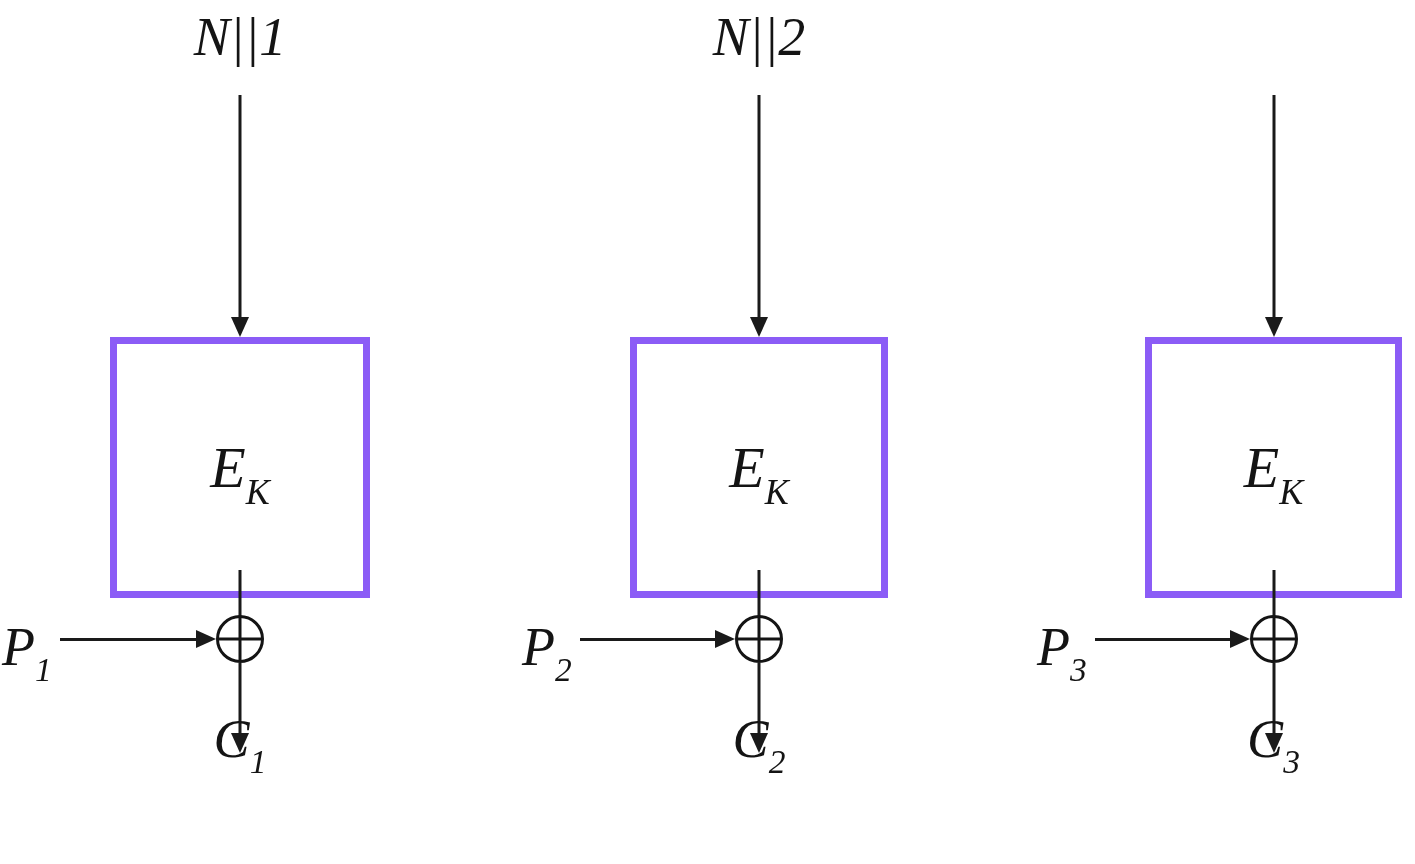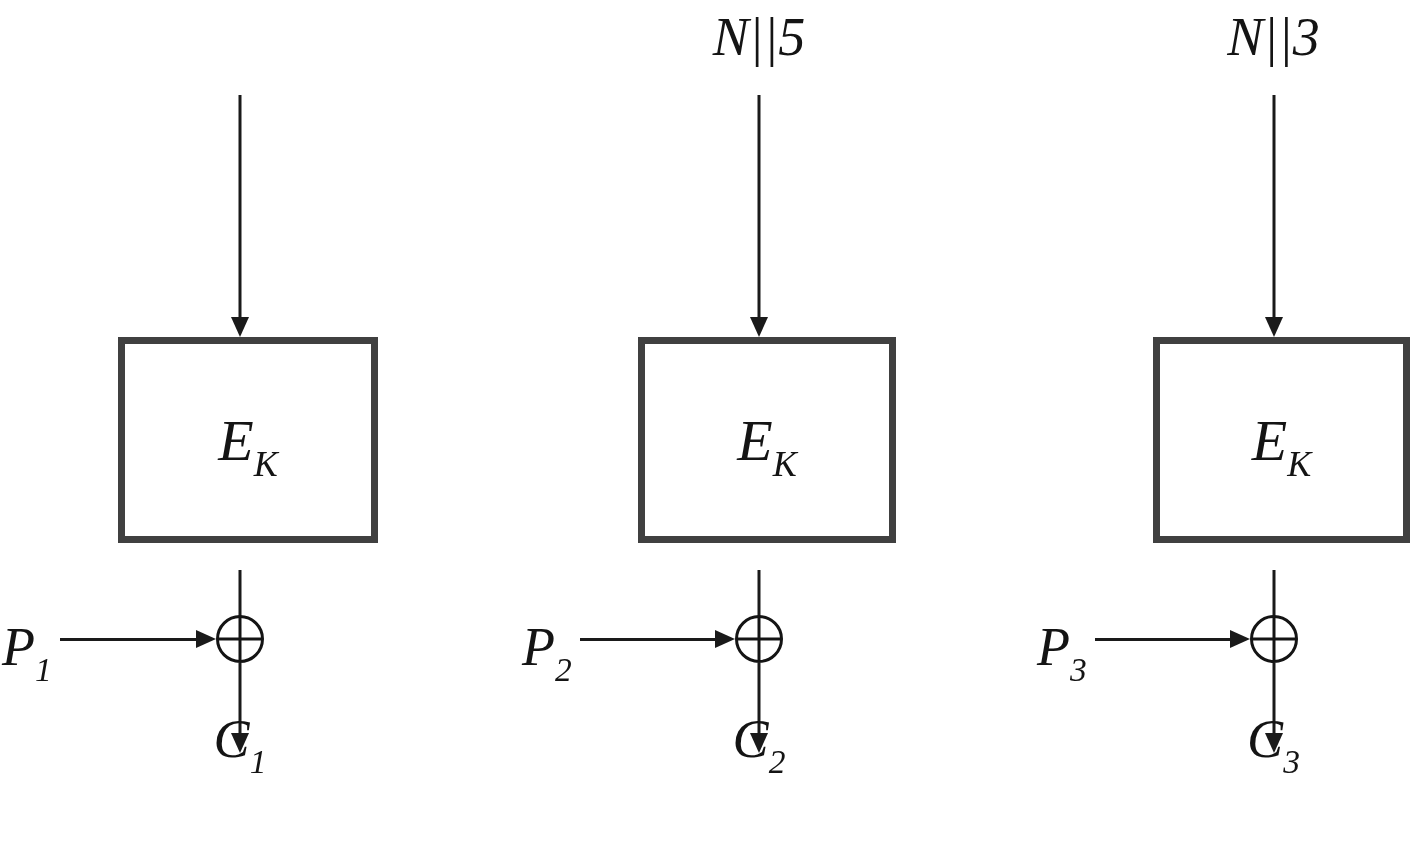--- a/index.html
+++ b/index.html
@@ -62,24 +62,24 @@
     transform: translateX(-50%);
     width: 0; height: 0;
     border-left: 9px solid transparent;
     border-right: 9px solid transparent;
     border-top: 20px solid #1a1a1a;
   }
 
   .ek-box {
     position: absolute;
     top: 337px;
-    left: 8px;
+    left: 0;
     width: 100%;
-    height: 206px;
-    border: 7px solid #404040;
+    height: 261px;
+    border: 7px solid #8b5cf6;
     background: #ffffff;
     display: flex;
     align-items: center;
     justify-content: center;
   }
   .ek-label { font-size: 58px; }
 
   .xor {
     position: absolute;
     top: 615px;
@@ -139,60 +139,60 @@
     left: 50%;
     transform: translateX(-50%);
   }
 </style>
 </head>
 <body>
 
 <div class="canvas">
 
   <div class="col col-1">
+    <div class="math top-label">N||1</div>
     <div class="vline arrow-in-line"></div>
     <div class="arrowhead-down arrow-in-head"></div>
     <div class="ek-box">
       <div class="math ek-label"><span>E</span><sub>K</sub></div>
     </div>
     <div class="vline connector-line"></div>
     <div class="xor">
       <div class="cross-v"></div>
       <div class="cross-h"></div>
     </div>
     <div class="math p-label"><span>P</span><sub>1</sub></div>
     <div class="h-arrow-line"></div>
     <div class="h-arrowhead"></div>
     <div class="vline arrow-out-line"></div>
     <div class="arrowhead-down arrow-out-head"></div>
     <div class="math c-label"><span>C</span><sub>1</sub></div>
   </div>
 
   <div class="col col-2">
-    <div class="math top-label">N||5</div>
+    <div class="math top-label">N||2</div>
     <div class="vline arrow-in-line"></div>
     <div class="arrowhead-down arrow-in-head"></div>
     <div class="ek-box">
       <div class="math ek-label"><span>E</span><sub>K</sub></div>
     </div>
     <div class="vline connector-line"></div>
     <div class="xor">
       <div class="cross-v"></div>
       <div class="cross-h"></div>
     </div>
     <div class="math p-label"><span>P</span><sub>2</sub></div>
     <div class="h-arrow-line"></div>
     <div class="h-arrowhead"></div>
     <div class="vline arrow-out-line"></div>
     <div class="arrowhead-down arrow-out-head"></div>
     <div class="math c-label"><span>C</span><sub>2</sub></div>
   </div>
 
   <div class="col col-3">
-    <div class="math top-label">N||3</div>
     <div class="vline arrow-in-line"></div>
     <div class="arrowhead-down arrow-in-head"></div>
     <div class="ek-box">
       <div class="math ek-label"><span>E</span><sub>K</sub></div>
     </div>
     <div class="vline connector-line"></div>
     <div class="xor">
       <div class="cross-v"></div>
       <div class="cross-h"></div>
     </div>

